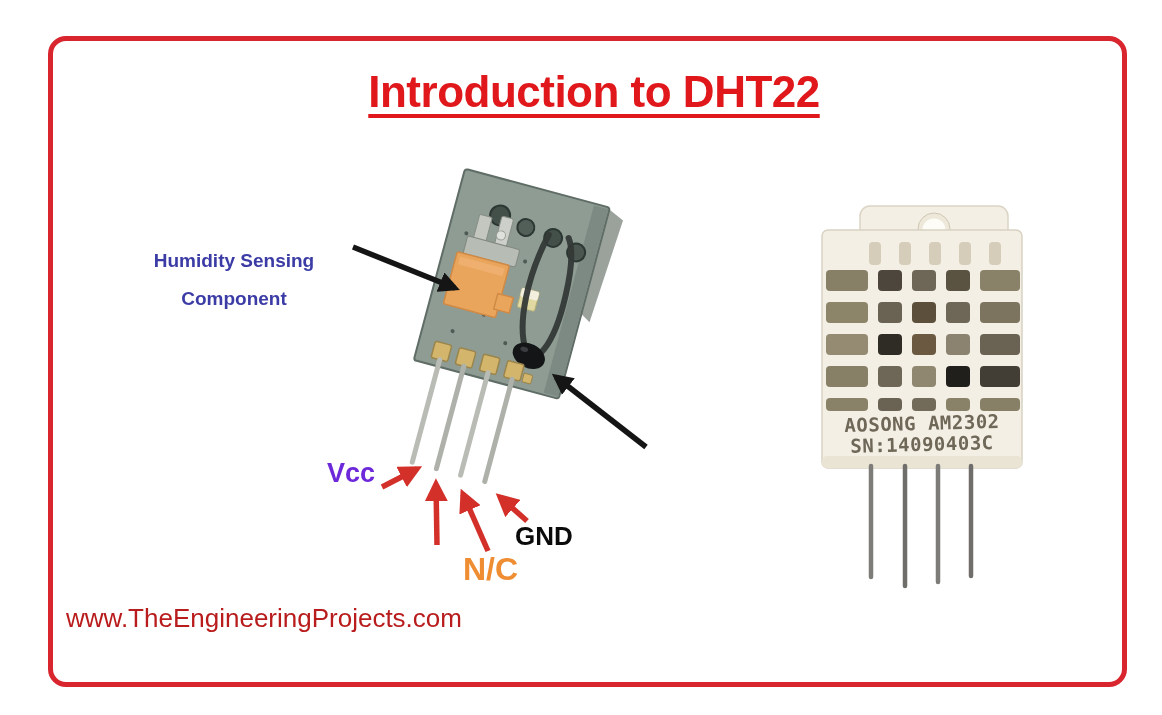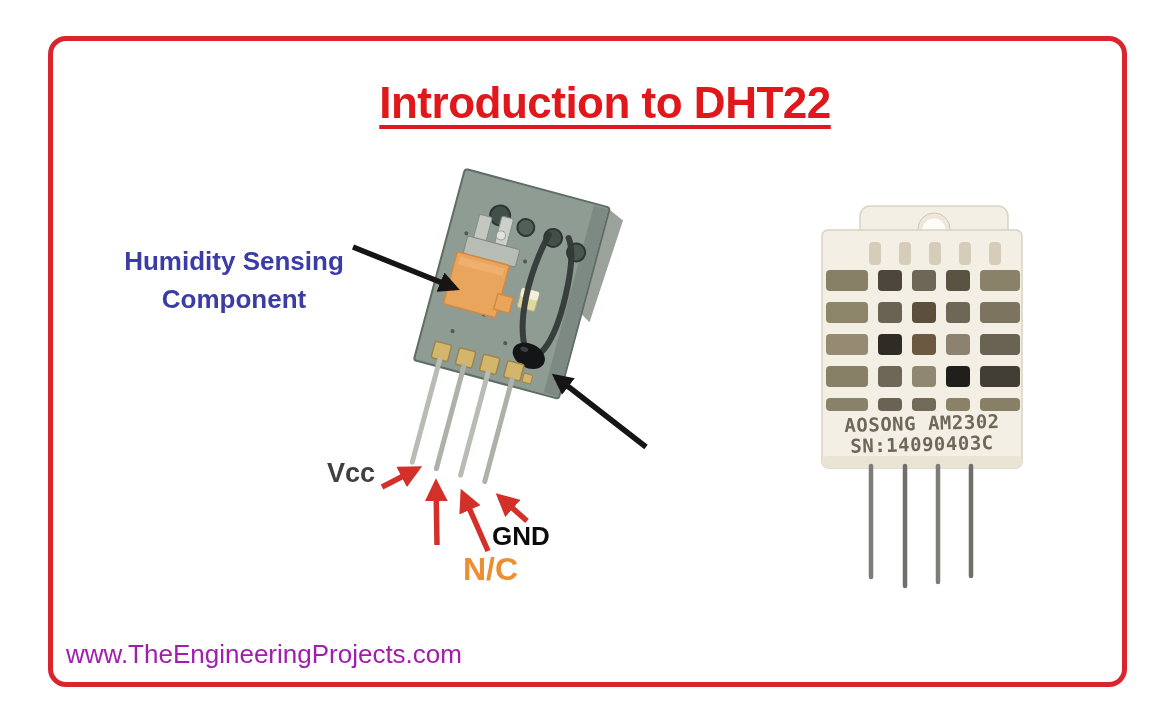--- a/index.html
+++ b/index.html
@@ -1,36 +1,36 @@
 <!DOCTYPE html>
 <html><head>
 <meta charset="utf-8">
 <style>
   html,body{margin:0;padding:0;background:#ffffff;}
   .canvas{position:relative;width:1162px;height:715px;background:#ffffff;overflow:hidden;
           font-family:"Liberation Sans",sans-serif;}
   .frame{position:absolute;left:48px;top:36px;width:1069px;height:641px;
          border:5px solid #d8252e;border-radius:18px;z-index:3;pointer-events:none;}
-  .title{position:absolute;left:48px;top:64px;width:1070px;margin:14px;text-align:center;
+  .title{position:absolute;left:48px;top:64px;width:1070px;margin:3px;text-align:center;
          font-size:44px;font-weight:bold;letter-spacing:-0.5px;color:#e0181c;
          text-decoration:underline;text-decoration-thickness:4px;text-underline-offset:7px;z-index:2;padding-left:8px;}
   .art{position:absolute;left:0;top:0;width:1162px;height:715px;z-index:1;}
   .lbl{position:absolute;font-weight:bold;z-index:2;}
-  .lbl.humidity{left:103px;top:242px;width:262px;text-align:center;font-size:26px;line-height:38px;color:#3c3ca6;}
+  .lbl.humidity{left:103px;top:242px;width:262px;text-align:center;font-size:19px;line-height:38px;color:#3c3ca6;}
   .lbl.temp{left:538px;top:449px;width:278px;text-align:left;font-size:22px;line-height:31px;color:#a5cbe4;}
-  .lbl.vcc{left:327px;top:458px;font-size:27px;color:#404040;text-align:right;}
+  .lbl.vcc{left:327px;top:458px;font-size:27px;color:#6d28d9;text-align:right;}
   .lbl.dataout{left:325px;top:548px;font-size:27px;color:#6e1526;}
   .lbl.nc{left:463px;top:551px;font-size:32px;color:#ef8d33;}
-  .lbl.gnd{left:492px;top:521px;font-size:26px;color:#0b0b0b;}
+  .lbl.gnd{left:515px;top:521px;font-size:26px;color:#0b0b0b;}
   .sensor-text{position:absolute;width:198px;text-align:center;z-index:2;
                font-family:"DejaVu Sans Mono",monospace;font-weight:bold;color:#6f6858;
                font-size:19px;letter-spacing:0.5px;transform:rotate(-1.5deg);}
   .sensor-text.line1{left:823px;top:412px;}
   .sensor-text.line2{left:823px;top:433px;}
-  .website{position:absolute;left:66px;top:639px;font-size:26px;color:#a21caf;z-index:2;}
+  .website{position:absolute;left:66px;top:603px;font-size:26px;color:#b91c1c;z-index:2;}
 </style>
 </head>
 <body>
 
 <div class="canvas">
 
   <div class="frame"></div>
 
   <h1 class="title">Introduction to DHT22</h1>
 

